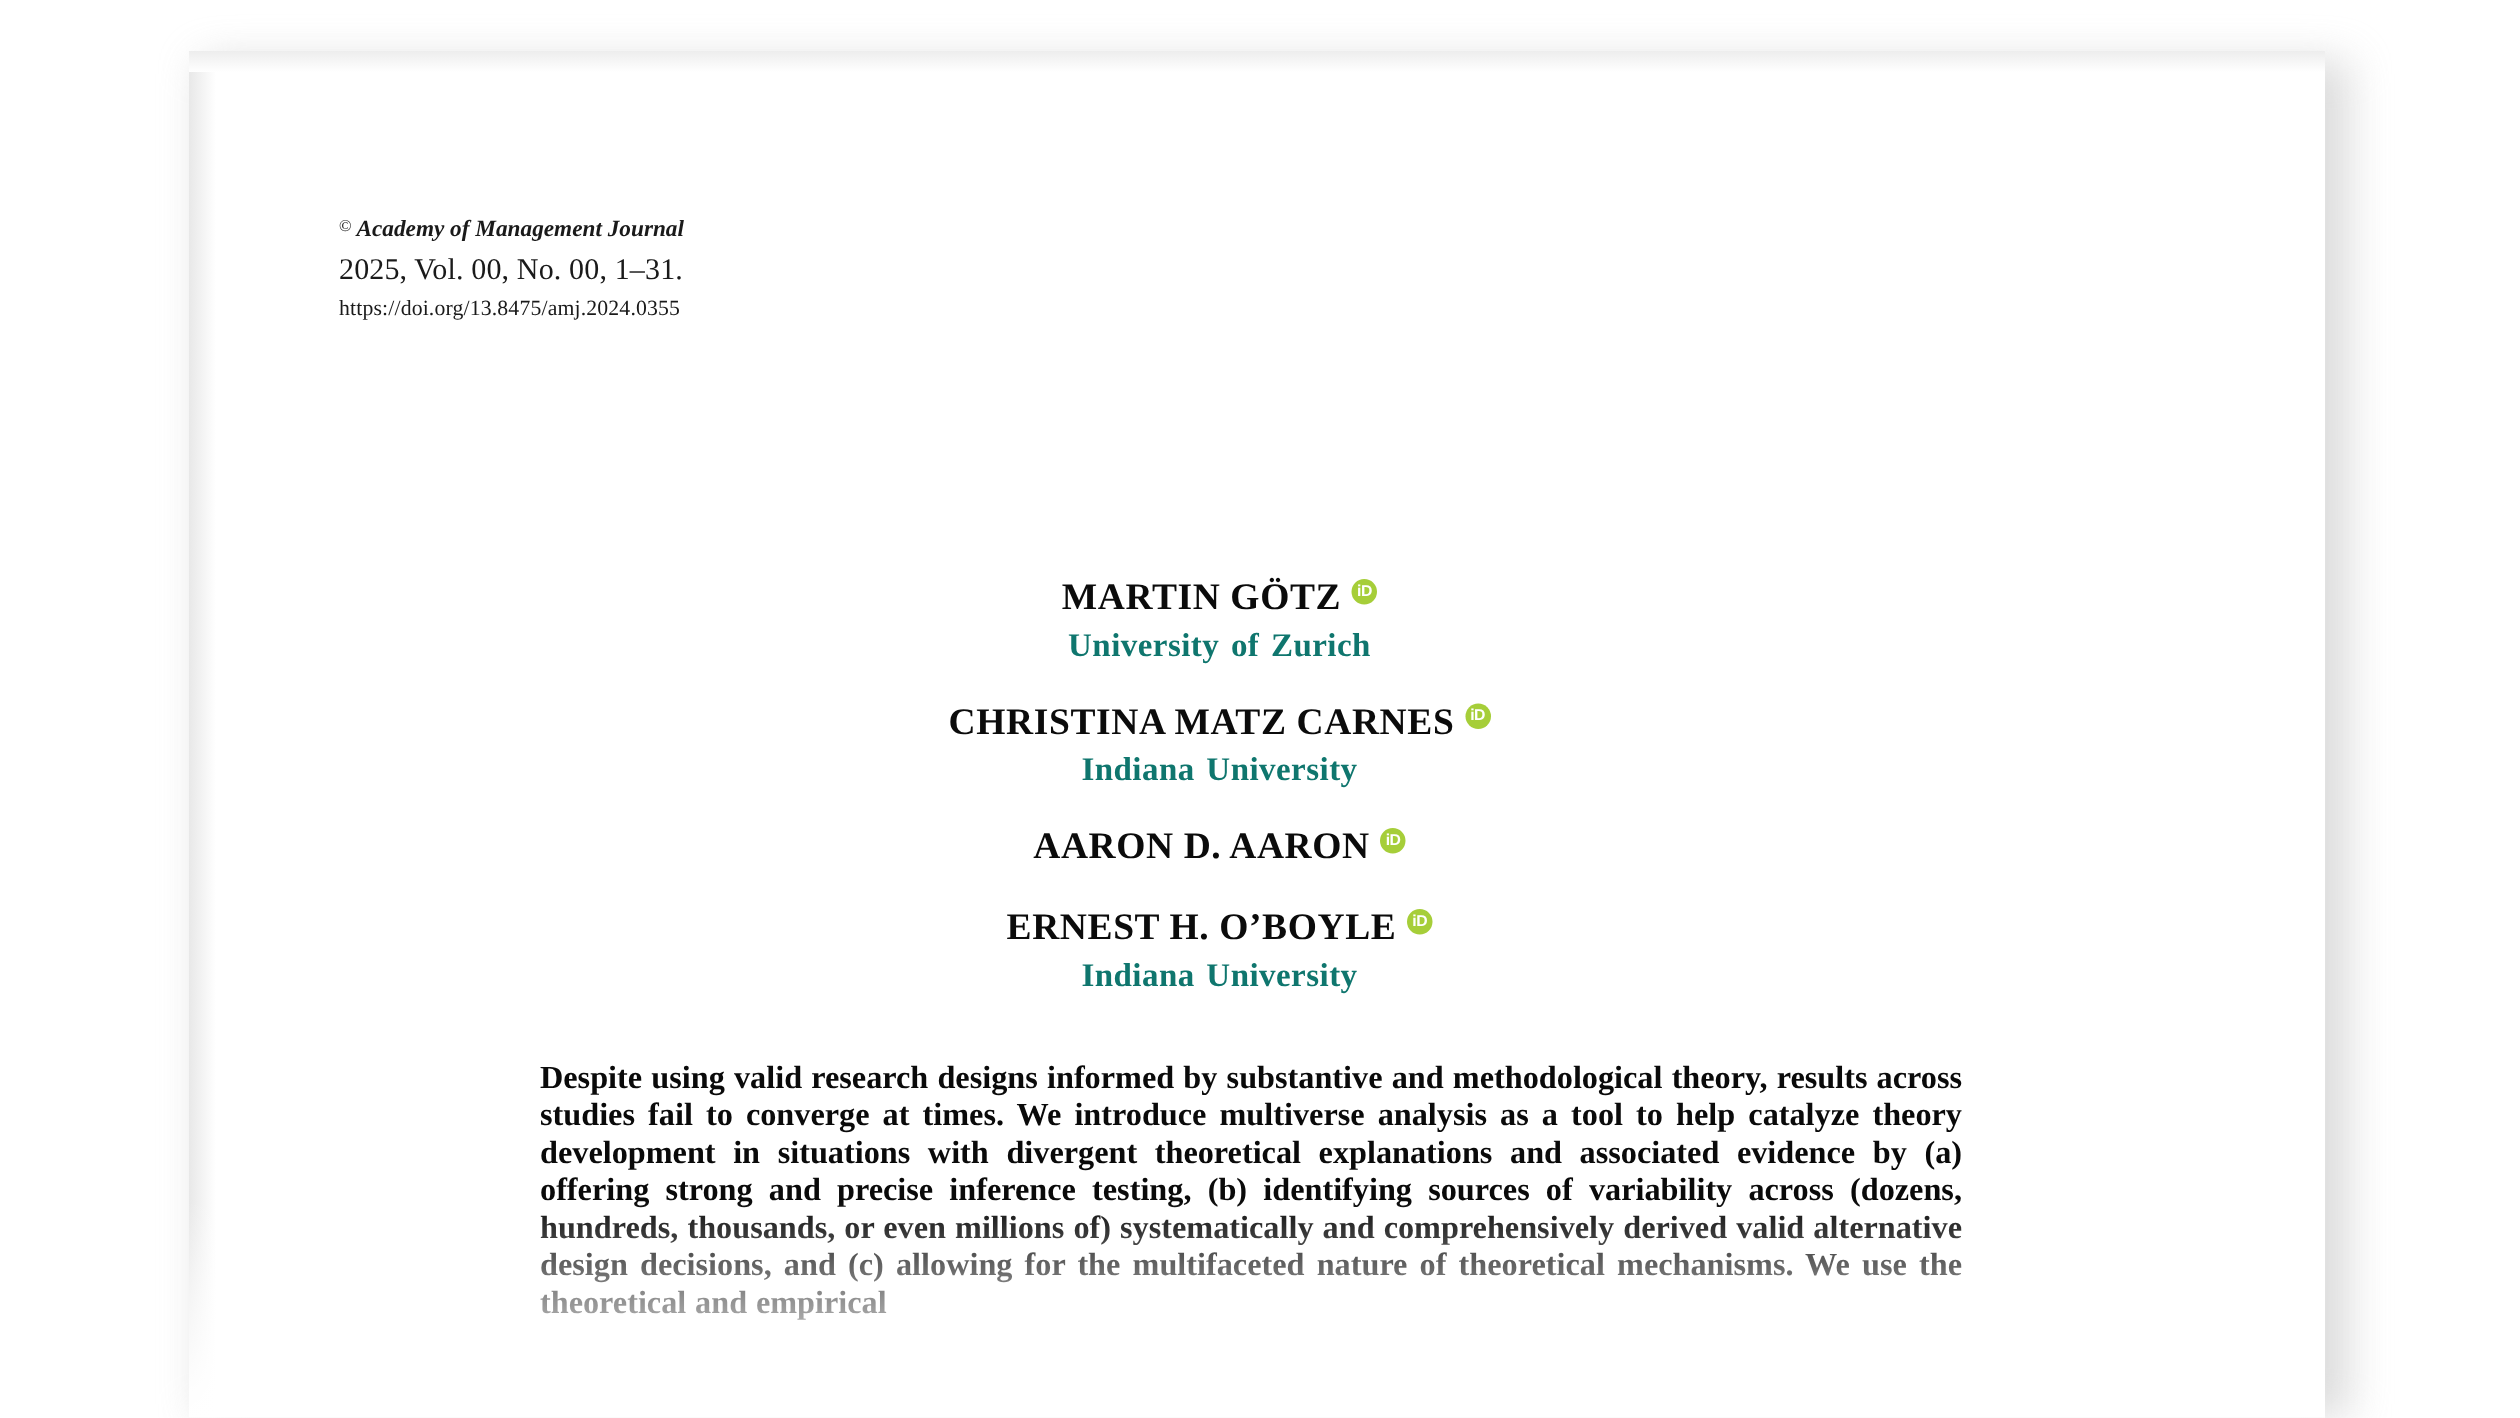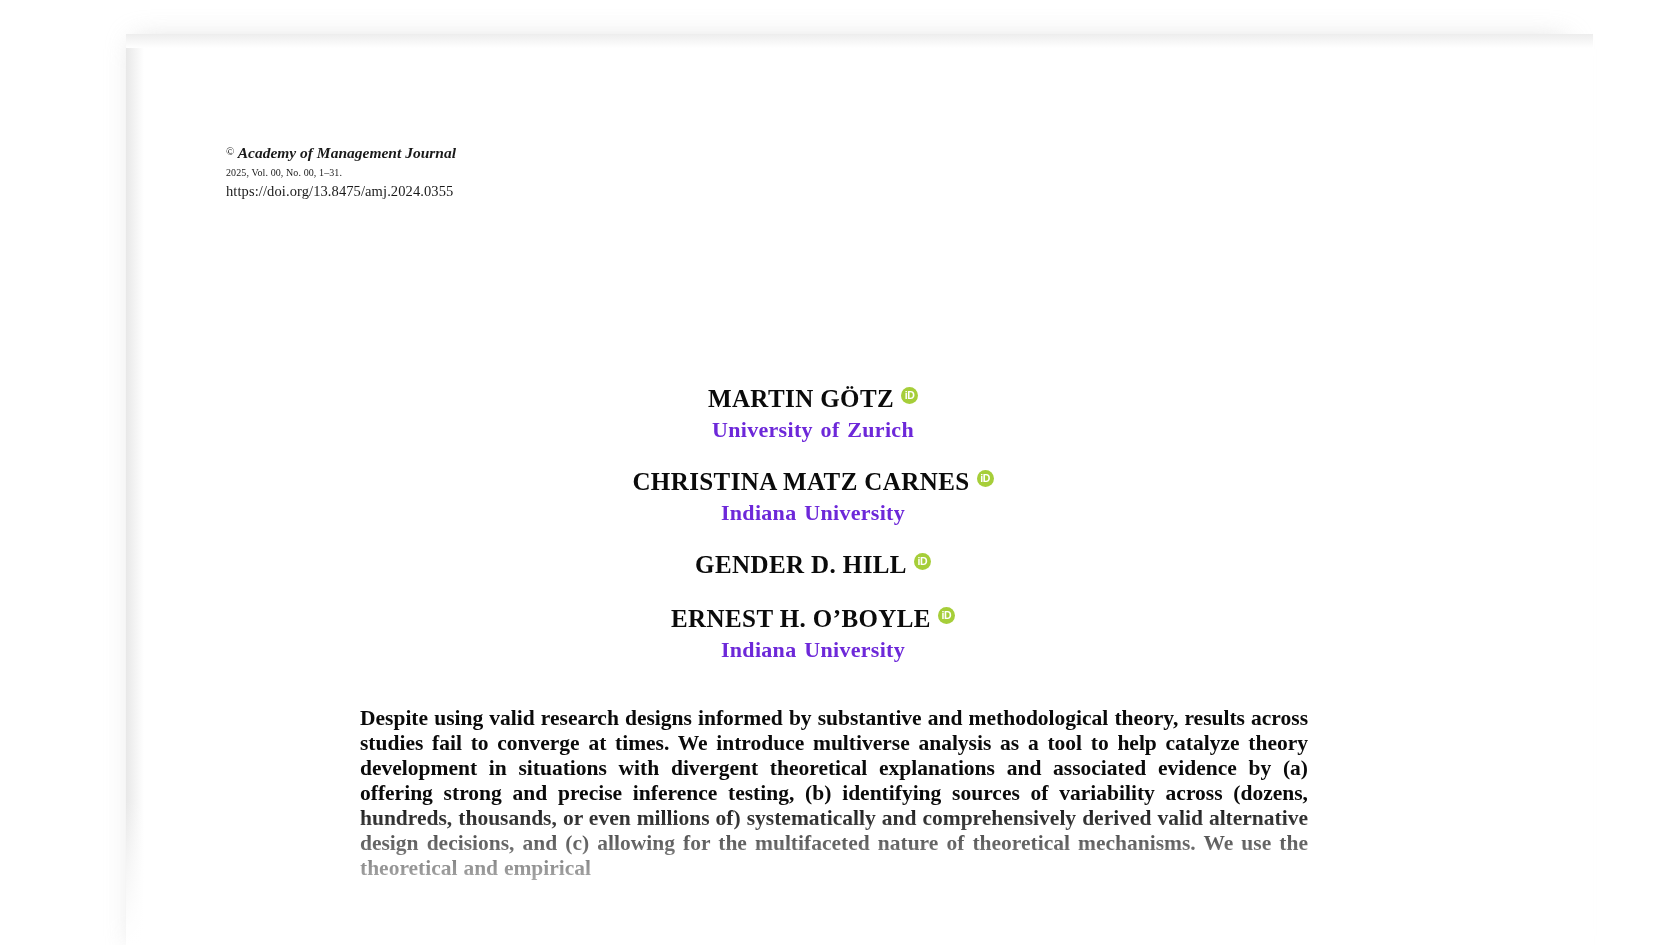--- a/index.html
+++ b/index.html
@@ -35,21 +35,20 @@
   }
 
   .page {
     position: absolute;
     left: 126px;
     top: 34px;
     width: 1424px;
     height: 911px;
     background: #ffffff;
     overflow: hidden;
-    padding-left: 43px;
   }
 
   
   .page-inner-left {
     position: absolute;
     left: 0; top: 0;
     width: 18px; height: 100%;
     background: linear-gradient(to right, #e8e8e8, #ffffff);
     pointer-events: none;
   }
@@ -76,21 +75,21 @@
     font-weight: 600;
   }
   .masthead .copy {
     font-style: normal;
     font-size: 11px;
     vertical-align: 3px;
     font-weight: 400;
   }
   .masthead .line2, .masthead .line3 {
     font-style: normal;
-    font-size: 10px;
+    font-size: 20px;
     letter-spacing: .1px;
   }
   .masthead .line3 {
     font-size: 14.5px;
   }
 
   
   .title {
     position: absolute;
     left: 228px;
@@ -146,21 +145,21 @@
     font-family: "Liberation Sans", sans-serif;
     font-size: 10.5px;
     font-weight: 700;
     line-height: 17px;
     text-align: center;
     letter-spacing: -0.4px;
   }
   .affiliation {
     font-weight: 700;
     font-size: 22px;
-    color: #6d28d9;
+    color: #0f766e;
     margin-top: 3px;
     letter-spacing: .3px;
     word-spacing: 2px;
   }
 
   
   .abstract {
     position: absolute;
     left: 234px;
     top: 672px;
@@ -208,21 +207,21 @@
         <div class="author-name">MARTIN GÖTZ</div><span class="orcid"></span>
         <div class="affiliation">University of Zurich</div>
       </div>
 
       <div class="author-block">
         <div class="author-name">CHRISTINA MATZ CARNES</div><span class="orcid"></span>
         <div class="affiliation">Indiana University</div>
       </div>
 
       <div class="author-block">
-        <div class="author-name">GENDER D. HILL</div><span class="orcid"></span>
+        <div class="author-name">AARON D. AARON</div><span class="orcid"></span>
       </div>
 
       <div class="author-block">
         <div class="author-name">ERNEST H. O’BOYLE</div><span class="orcid"></span>
         <div class="affiliation">Indiana University</div>
       </div>
 
     </div>
 
     <div class="abstract">Despite using valid research designs informed by substantive and methodological theory, results across studies fail to converge at times. We introduce multiverse analysis as a tool to help catalyze theory development in situations with divergent theoretical explanations and associated evidence by (a) offering strong and precise inference testing, (b) identifying sources of variability across (dozens, hundreds, thousands, or even millions of) systematically and comprehensively derived valid alternative design decisions, and (c) allowing for the multifaceted nature of theoretical mechanisms. We use the theoretical and empirical</div>

